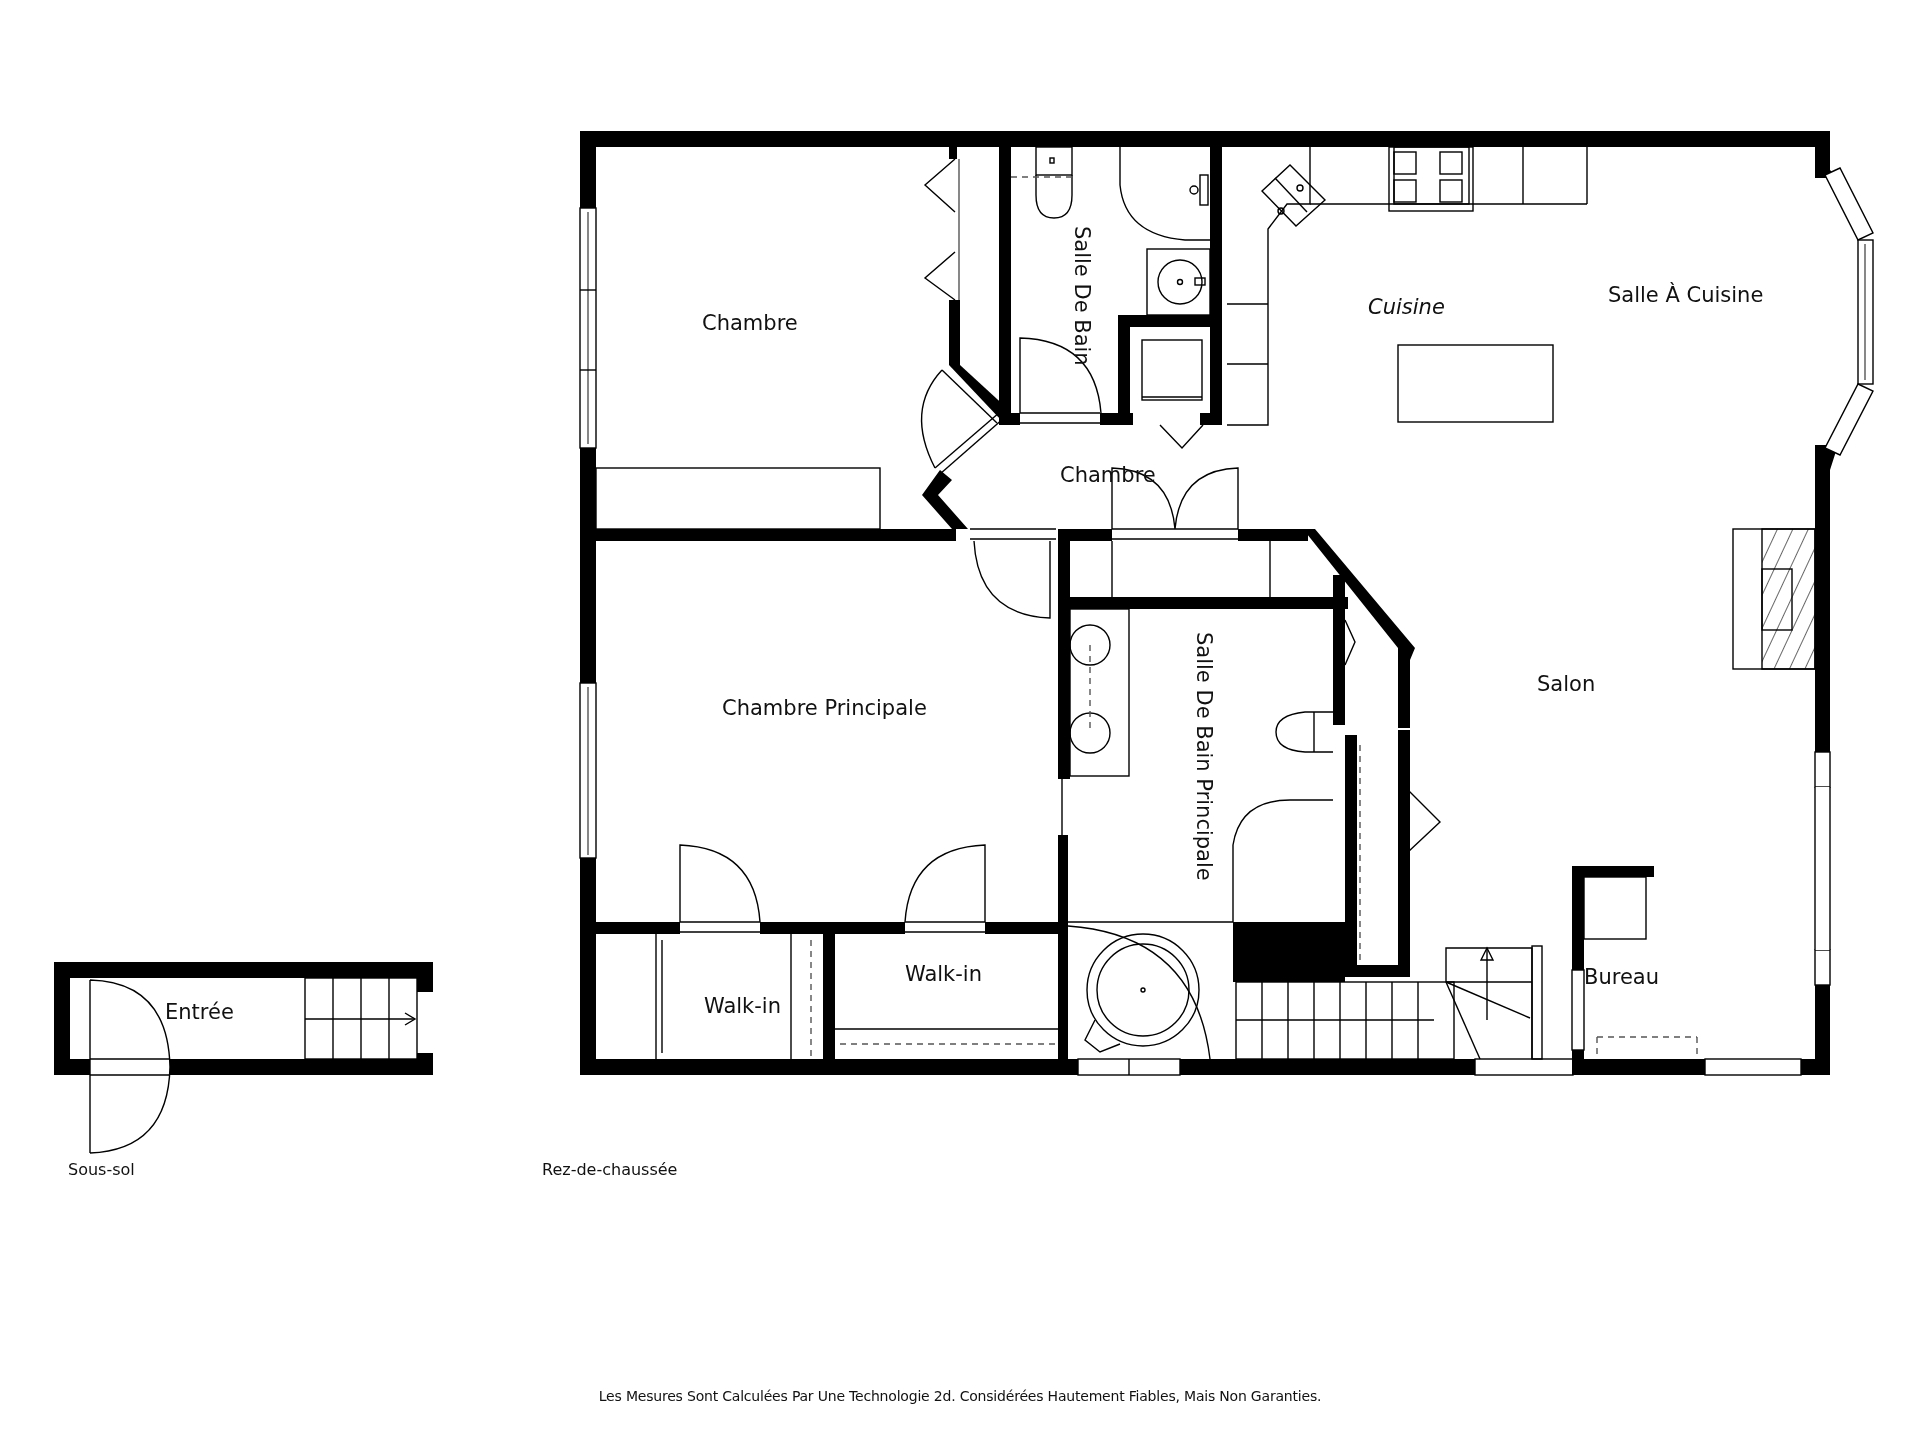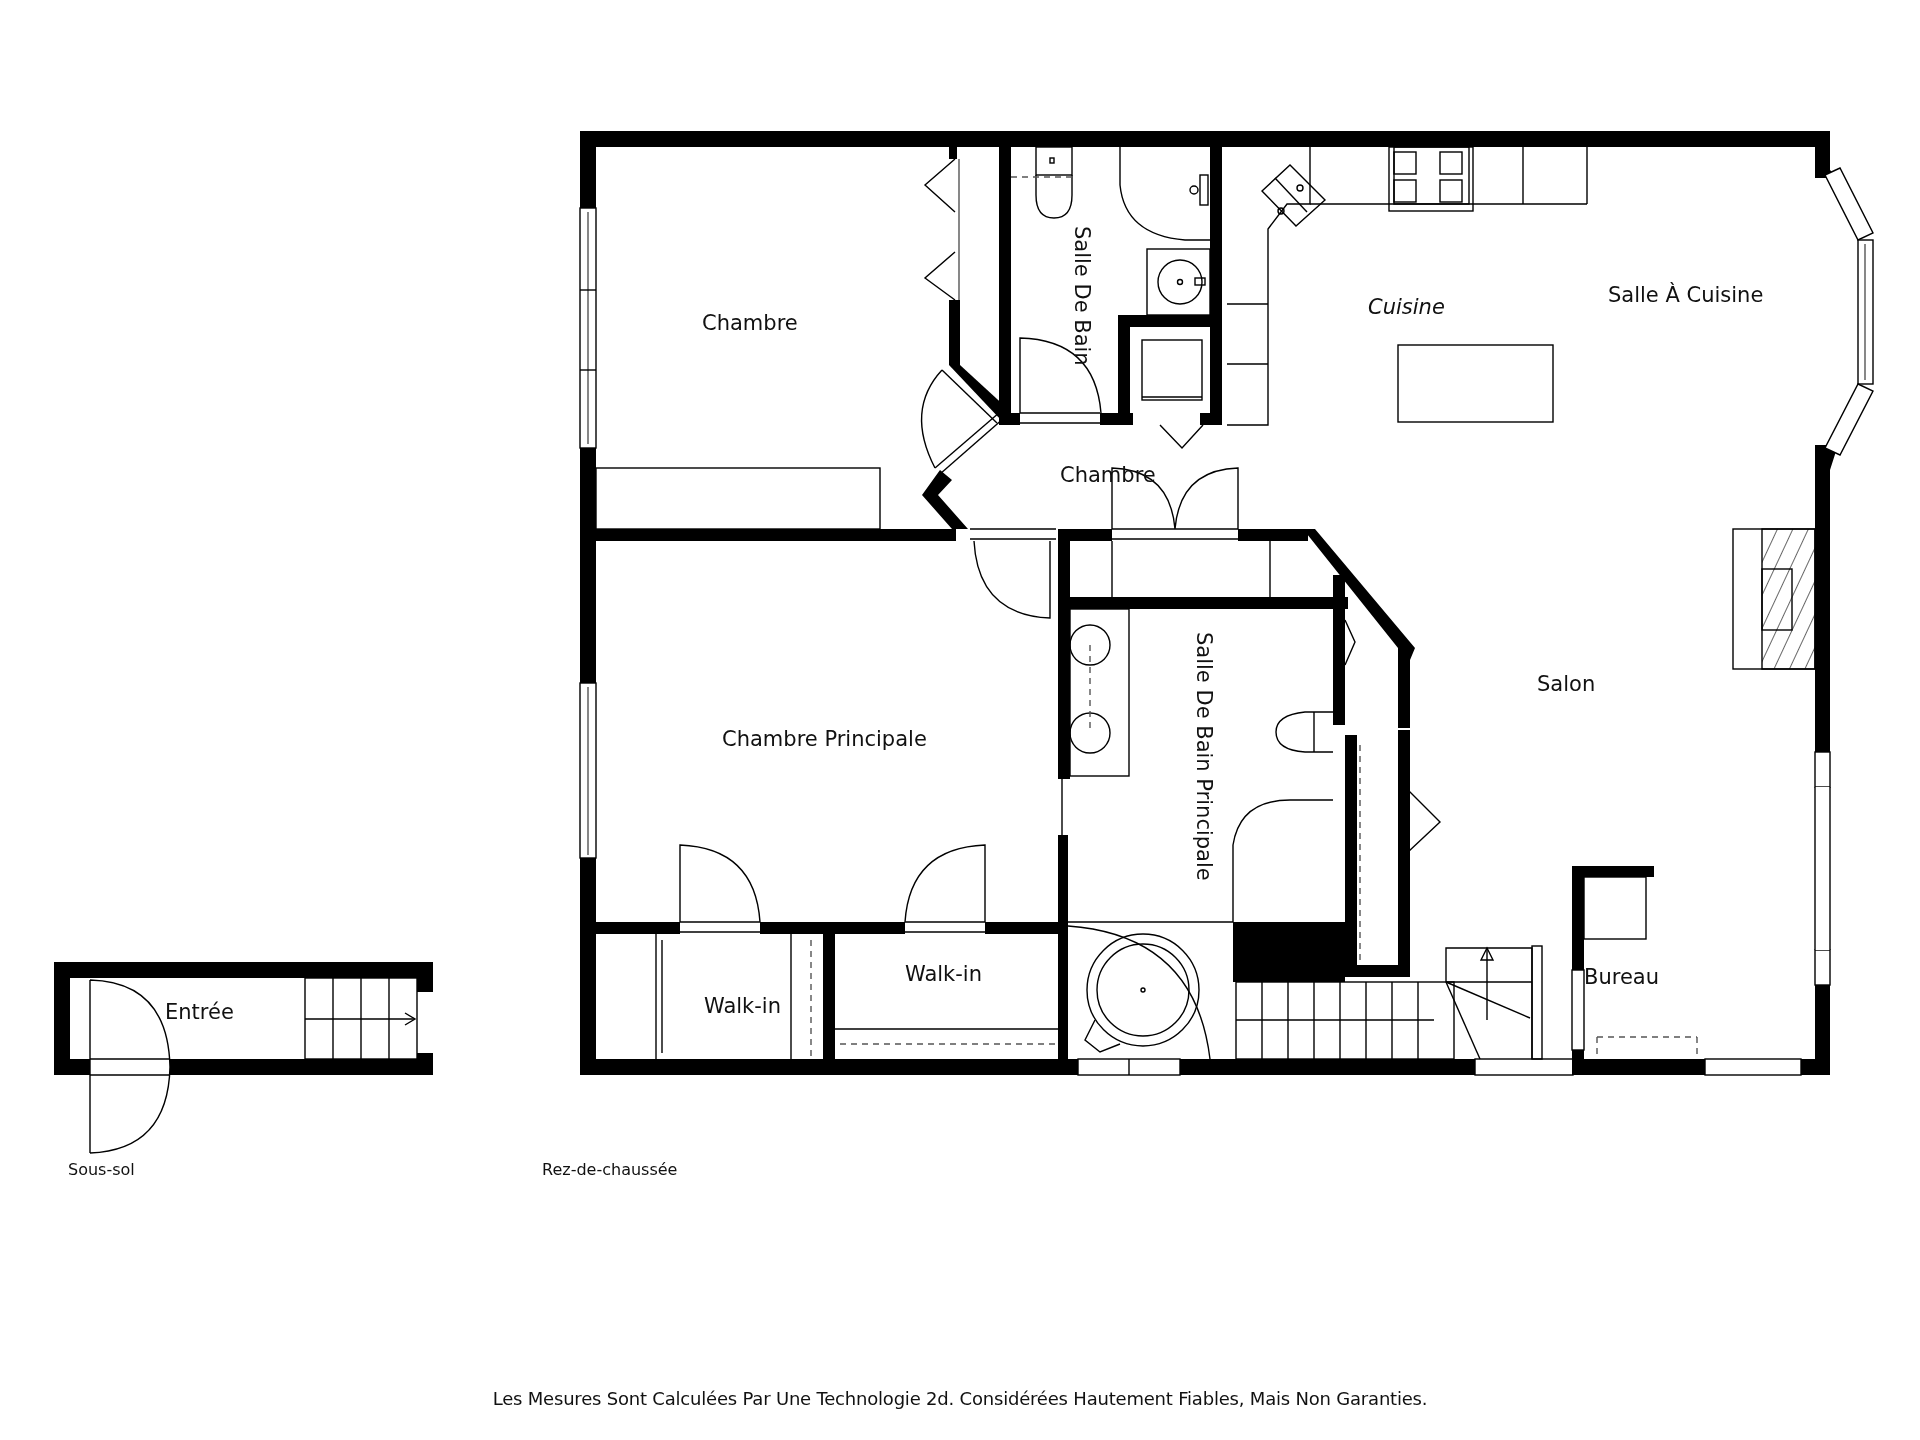--- a/index.html
+++ b/index.html
@@ -10,21 +10,21 @@
   .thin { fill: none; stroke: #000; stroke-width: 1.4; }
   .thin-g { fill: none; stroke: #555; stroke-width: 1.4; }
   .dash { fill: none; stroke: #555; stroke-width: 1.4; stroke-dasharray: 6 5; }
   .win { fill: #fff; stroke: #000; stroke-width: 1.4; }
   .gap { fill: #fff; stroke: none; }
   .hatch { fill: url(#hatch); stroke: #000; stroke-width: 1.4; }
   .label { position: absolute; font-size: 21px; white-space: nowrap; color: #111;
            font-family: "DejaVu Sans", sans-serif; }
   .floor-label { position: absolute; font-size: 16px; white-space: nowrap; color: #111; }
   .footer { position: absolute; left: 0; width: 1920px; top: 1388px; text-align: center;
-            font-size: 18px; color: #111; font-family: "DejaVu Sans", sans-serif; letter-spacing: -0.2px; }
+            font-size: 14px; color: #111; font-family: "DejaVu Sans", sans-serif; letter-spacing: -0.2px; }
   .vert { writing-mode: vertical-rl; }
 </style>
 </head>
 <body>
 
 <svg id="plan" viewBox="0 0 1920 1440" xmlns="http://www.w3.org/2000/svg">
   <defs>
     <pattern id="hatch" patternUnits="userSpaceOnUse" width="14" height="14" patternTransform="rotate(25)">
       <line x1="0" y1="0" x2="0" y2="14" stroke="#000" stroke-width="1.2"></line>
     </pattern>
@@ -254,20 +254,20 @@
 
 <div class="label" style="left:165px; top:1000px;text-align:right;">Entrée</div>
 <div class="floor-label" style="left:68px; top:1160px;">Sous-sol</div>
 <div class="floor-label" style="left:542px; top:1160px;">Rez-de-chaussée</div>
 
 <div class="label" style="left:702px; top:311px;">Chambre</div>
 <div class="label vert" style="left:1070px; top:226px;">Salle De Bain</div>
 <div class="label" style="left:1368px; top:295px;font-style:italic;">Cuisine</div>
 <div class="label" style="left:1608px; top:283px;">Salle À Cuisine</div>
 <div class="label" style="left:1060px; top:463px;">Chambre</div>
-<div class="label" style="left:722px; top:727px;">Chambre Principale</div>
+<div class="label" style="left:722px; top:696px;">Chambre Principale</div>
 <div class="label vert" style="left:1192px; top:632px;">Salle De Bain Principale</div>
 <div class="label" style="left:1537px; top:648px;margin-top:24px;">Salon</div>
 <div class="label" style="left:704px; top:994px;">Walk-in</div>
 <div class="label" style="left:905px; top:962px;">Walk-in</div>
 <div class="label" style="left:1584px; top:965px;">Bureau</div>
 
 <div class="footer">Les Mesures Sont Calculées Par Une Technologie 2d. Considérées Hautement Fiables, Mais Non Garanties.</div>
 
 </body></html>

